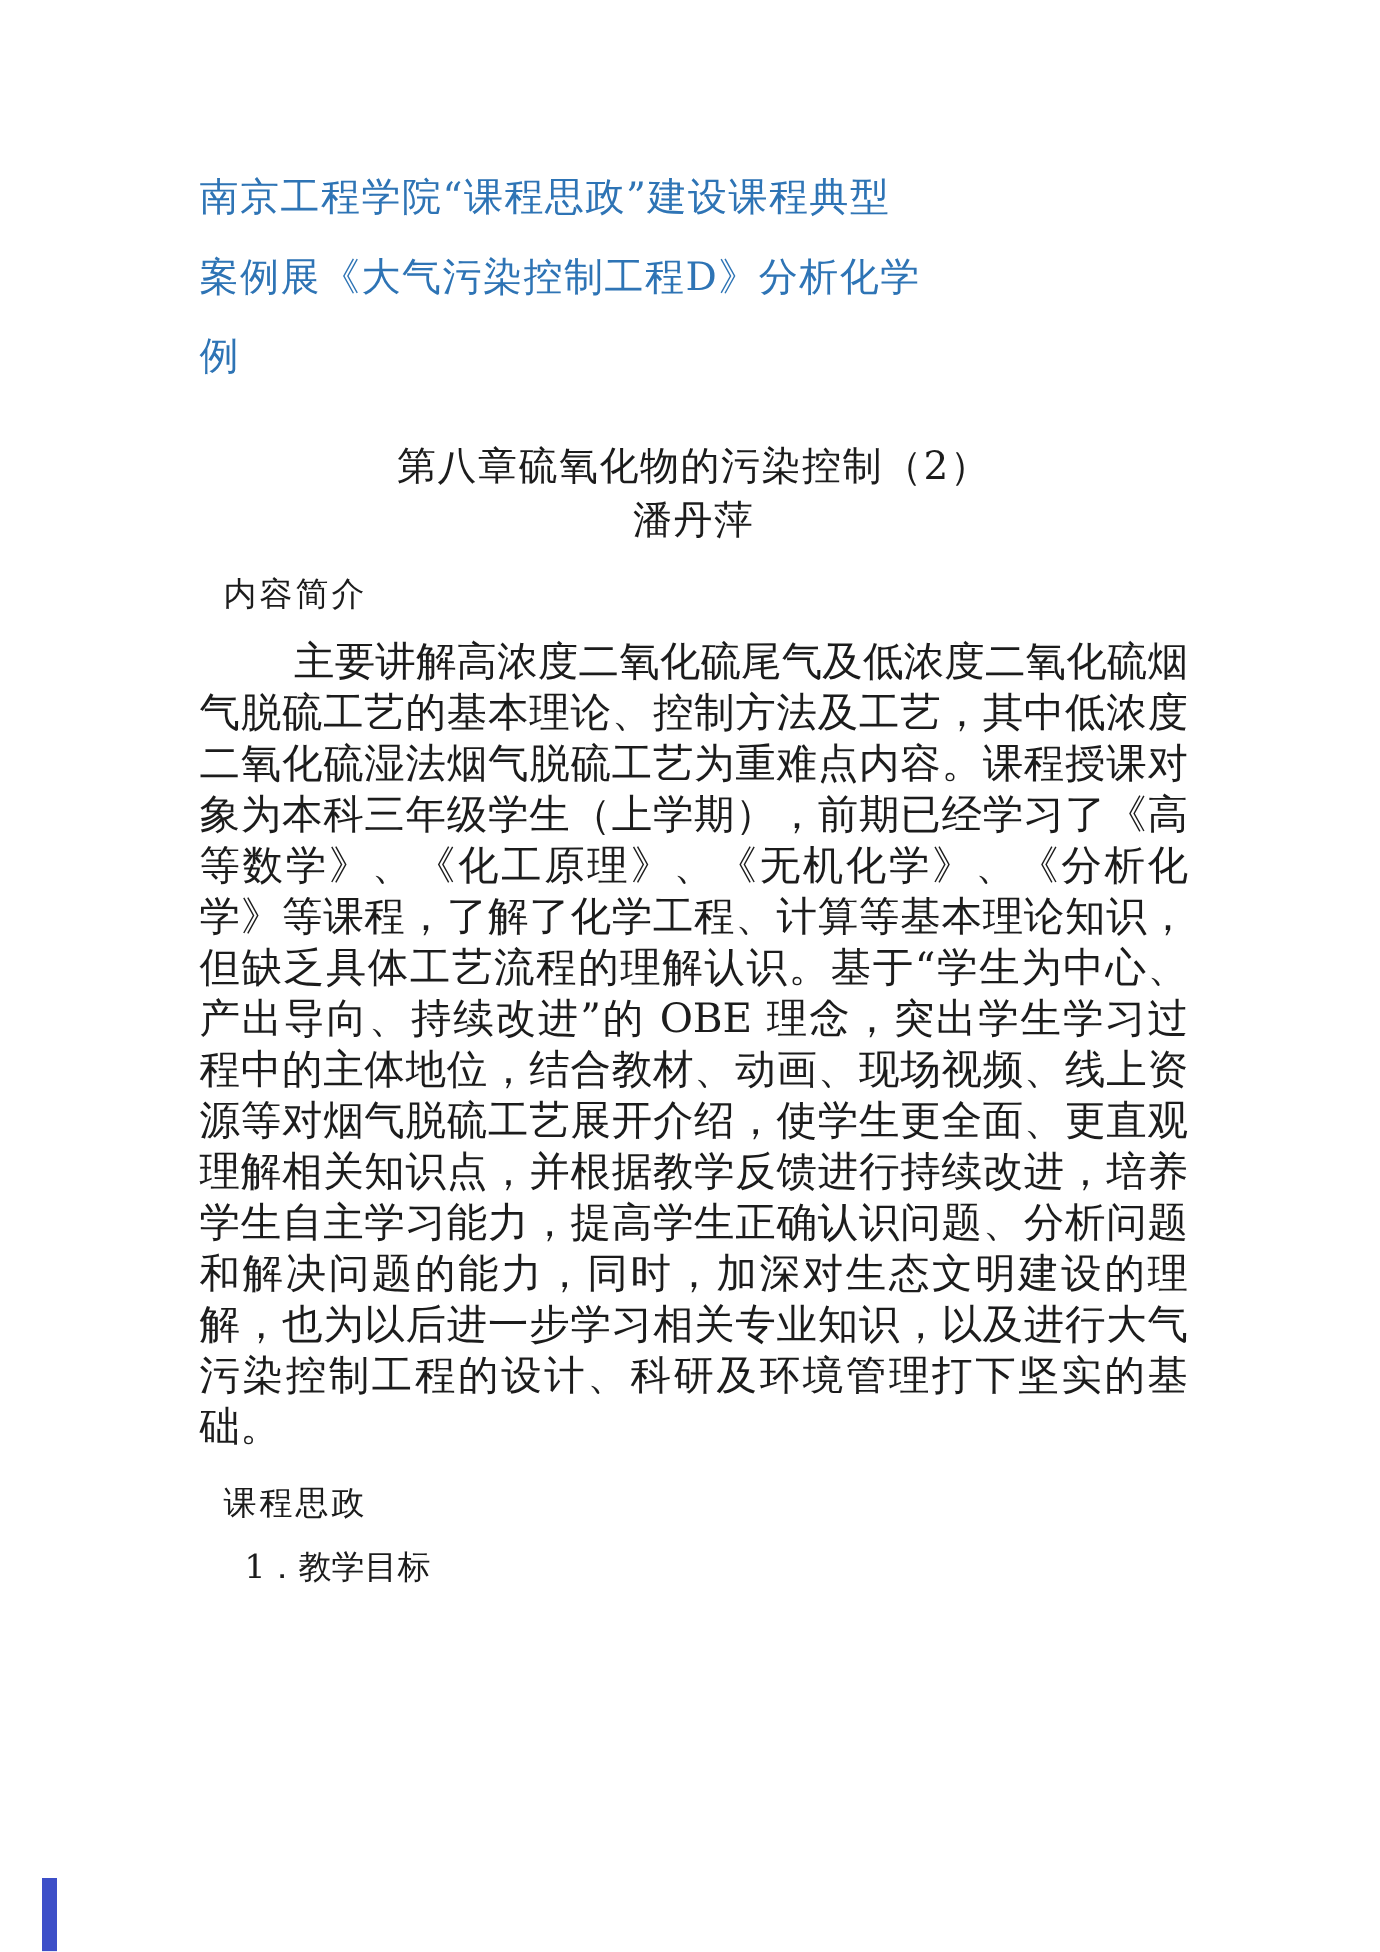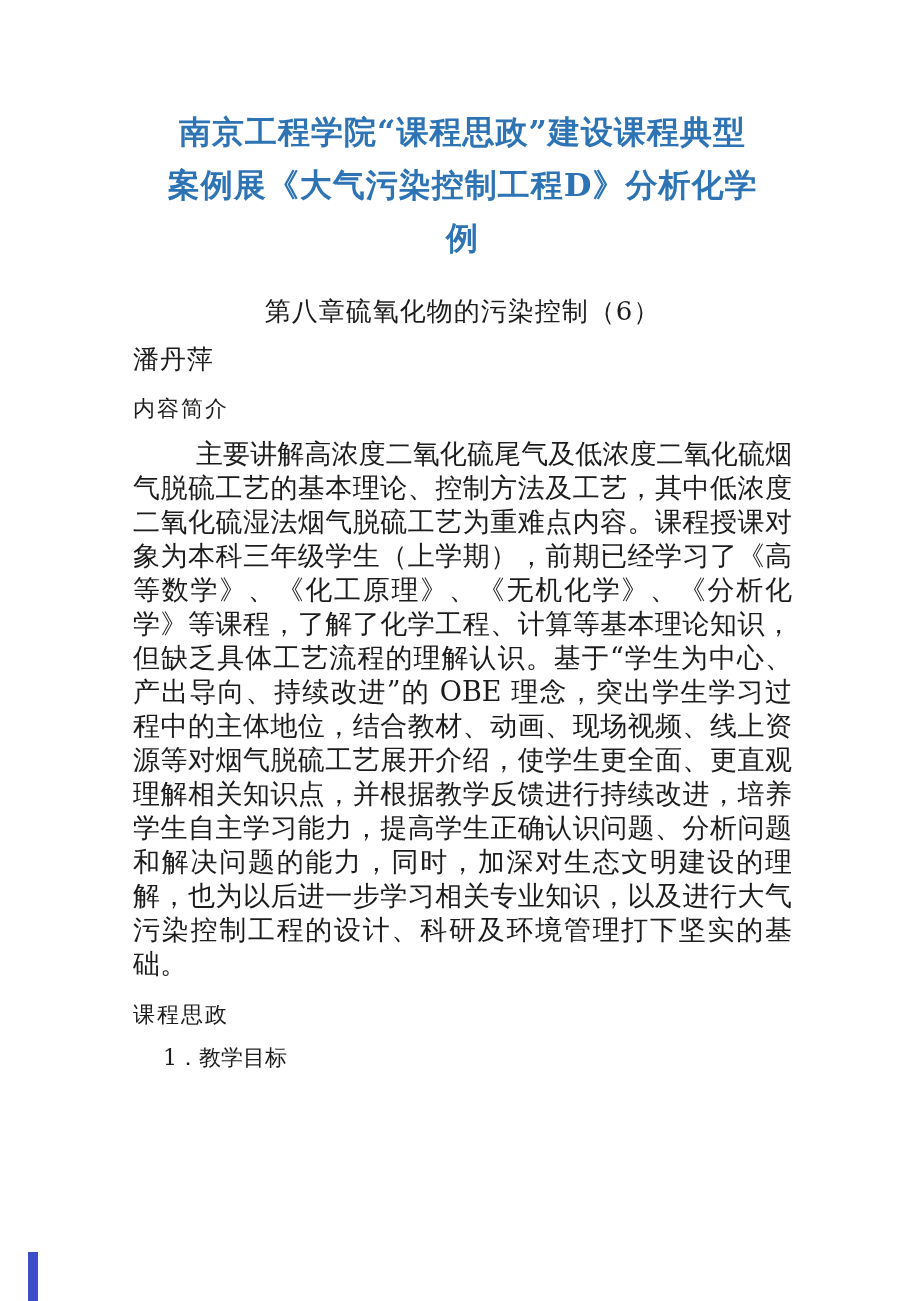--- a/index.html
+++ b/index.html
@@ -19,45 +19,45 @@
     height: 1301px;
     background: #ffffff;
     overflow: hidden;
   }
   .content {
     padding-left: 133px;
     padding-right: 128px;
   }
   .doc-title {
     margin: 106px 0 0 0;
-    font-size: 32px;
+    font-size: 26px;
     line-height: 53px;
     letter-spacing: 1px;
-    font-weight: 700;
-    text-align: center;
+    font-weight: 400;
+    text-align: left;
     color: #2E74B5;
   }
   .title-line { display: block; }
   .chapter {
     margin: 28px 0 0 0;
     font-size: 26px;
     line-height: 36px;
     letter-spacing: 1px;
     font-weight: 400;
     text-align: center;
     color: #1c1c1c;
   }
   .author {
-    margin-top: 12px;
     font-size: 26px;
     line-height: 36px;
     letter-spacing: 1px;
+    text-align: center;
   }
   .sec-heading {
-    margin: 16px 0 0 0;
+    margin: 16px 0 0 16px;
     font-size: 22px;
     line-height: 32px;
     letter-spacing: 2px;
     font-weight: 400;
     text-align: left;
   }
   .sec-heading.goals { margin-top: 18px; }
   .body-para {
     margin: 12px 0 0 0;
     font-size: 27px;
@@ -92,21 +92,21 @@
 
 <div class="page">
   <div class="content">
 
     <h1 class="doc-title" style="color: rgb(46, 116, 181);">
       <span class="title-line">南京工程学院“课程思政”建设课程典型</span>
       <span class="title-line">案例展《大气污染控制工程D》分析化学</span>
       <span class="title-line">例</span>
     </h1>
 
-    <h2 class="chapter">第八章硫氧化物的污染控制（6）</h2>
+    <h2 class="chapter">第八章硫氧化物的污染控制（2）</h2>
 
     <div class="author">潘丹萍</div>
 
     <h3 class="sec-heading">内容简介</h3>
 
     <p class="body-para">主要讲解高浓度二氧化硫尾气及低浓度二氧化硫烟气脱硫工艺的基本理论、控制方法及工艺，其中低浓度二氧化硫湿法烟气脱硫工艺为重难点内容。课程授课对象为本科三年级学生（上学期），前期已经学习了《高等数学》、《化工原理》、《无机化学》、《分析化学》等课程，了解了化学工程、计算等基本理论知识，但缺乏具体工艺流程的理解认识。基于“学生为中心、产出导向、持续改进”的 OBE 理念，突出学生学习过程中的主体地位，结合教材、动画、现场视频、线上资源等对烟气脱硫工艺展开介绍，使学生更全面、更直观理解相关知识点，并根据教学反馈进行持续改进，培养学生自主学习能力，提高学生正确认识问题、分析问题和解决问题的能力，同时，加深对生态文明建设的理解，也为以后进一步学习相关专业知识，以及进行大气污染控制工程的设计、科研及环境管理打下坚实的基础。</p>
 
     <h3 class="sec-heading goals">课程思政</h3>
 
     <p class="goal-item">1．教学目标</p>

